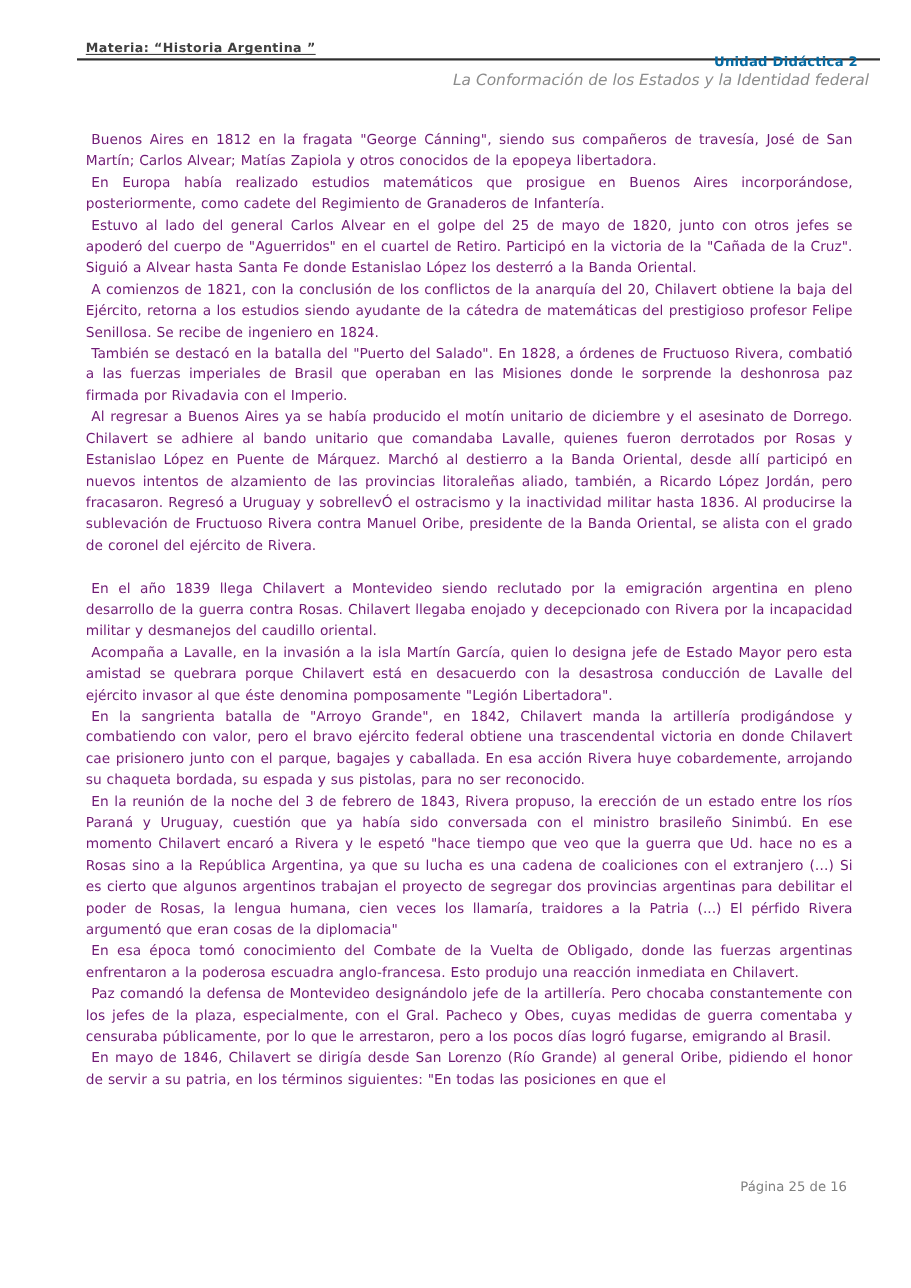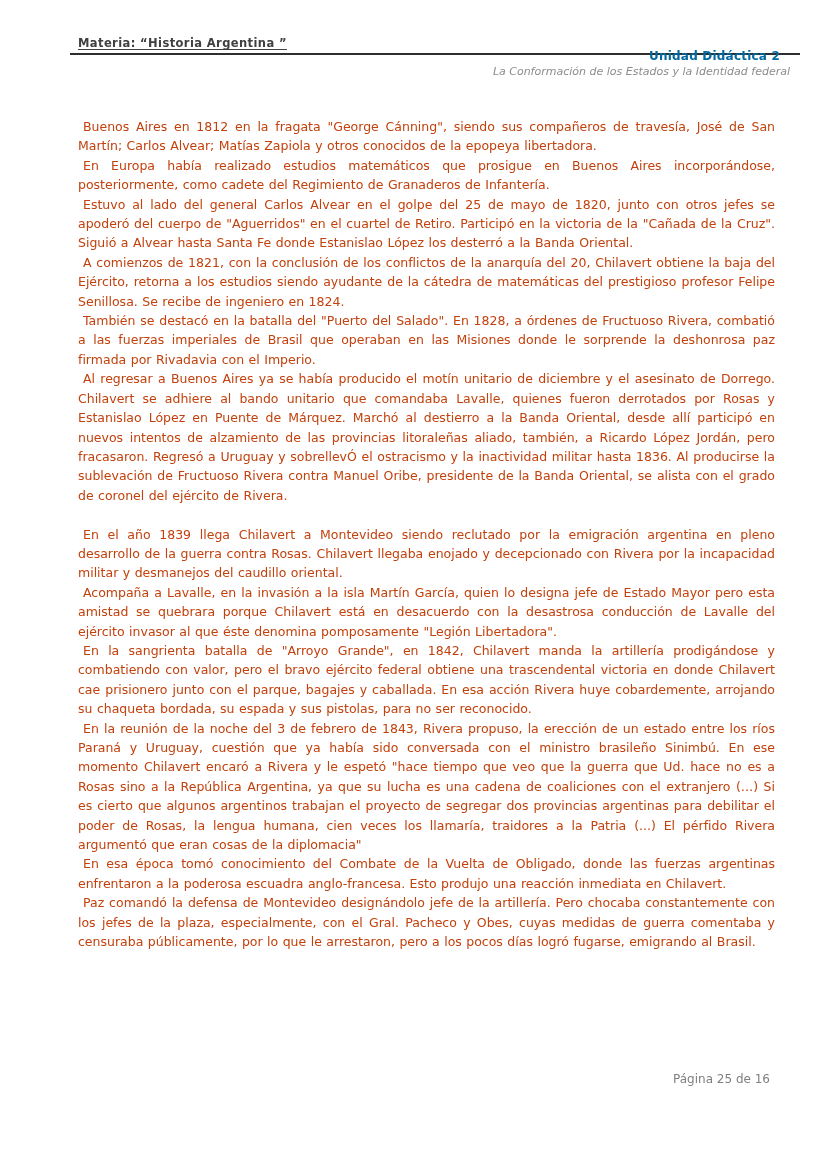--- a/index.html
+++ b/index.html
@@ -41,37 +41,37 @@
     font-size: 12px;
     font-weight: bold;
     letter-spacing: 0.2px;
     color: #0369a1;
     background: transparent;
   }
   .unit-subtitle {
     position: absolute;
     top: 65px;
     right: 38px;
-    font-size: 11px;
+    font-size: 14px;
     font-style: italic;
     color: #8c8c8c;
   }
   .doc-body {
     position: absolute;
     left: 78px;
     top: 117px;
     width: 697px;
   }
   .doc-body p.para {
     margin: 0;
     font-size: 12.5px;
     line-height: 19.4px;
     text-align: justify;
     text-indent: 5px;
-    color: #c2410c;
+    color: #701a75;
     word-spacing: 0.5px;
   }
   .doc-body p.para.gap-before {
     margin-top: 19.4px;
   }
   .page-footer {
     position: absolute;
     top: 1072px;
     right: 58px;
     font-size: 12px;
@@ -98,17 +98,18 @@
       <p class="para">Estuvo al lado del general Carlos Alvear en el golpe del 25 de mayo de 1820, junto con otros jefes se apoderó del cuerpo de "Aguerridos" en el cuartel de Retiro. Participó en la victoria de la "Cañada de la Cruz". Siguió a Alvear hasta Santa Fe donde Estanislao López los desterró a la Banda Oriental.</p>
       <p class="para">A comienzos de 1821, con la conclusión de los conflictos de la anarquía del 20, Chilavert obtiene la baja del Ejército, retorna a los estudios siendo ayudante de la cátedra de matemáticas del prestigioso profesor Felipe Senillosa. Se recibe de ingeniero en 1824.</p>
       <p class="para">También se destacó en la batalla del "Puerto del Salado". En 1828, a órdenes de Fructuoso Rivera, combatió a las fuerzas imperiales de Brasil que operaban en las Misiones donde le sorprende la deshonrosa paz firmada por Rivadavia con el Imperio.</p>
       <p class="para">Al regresar a Buenos Aires ya se había producido el motín unitario de diciembre y el asesinato de Dorrego. Chilavert se adhiere al bando unitario que comandaba Lavalle, quienes fueron derrotados por Rosas y Estanislao López en Puente de Márquez. Marchó al destierro a la Banda Oriental, desde allí participó en nuevos intentos de alzamiento de las provincias litoraleñas aliado, también, a Ricardo López Jordán, pero fracasaron. Regresó a Uruguay y sobrellevÓ el ostracismo y la inactividad militar hasta 1836. Al producirse la sublevación de Fructuoso Rivera contra Manuel Oribe, presidente de la Banda Oriental, se alista con el grado de coronel del ejército de Rivera.</p>
       <p class="para gap-before">En el año 1839 llega Chilavert a Montevideo siendo reclutado por la emigración argentina en pleno desarrollo de la guerra contra Rosas. Chilavert llegaba enojado y decepcionado con Rivera por la incapacidad militar y desmanejos del caudillo oriental.</p>
       <p class="para">Acompaña a Lavalle, en la invasión a la isla Martín García, quien lo designa jefe de Estado Mayor pero esta amistad se quebrara porque Chilavert está en desacuerdo con la desastrosa conducción de Lavalle del ejército invasor al que éste denomina pomposamente "Legión Libertadora".</p>
       <p class="para">En la sangrienta batalla de "Arroyo Grande", en 1842, Chilavert manda la artillería prodigándose y combatiendo con valor, pero el bravo ejército federal obtiene una trascendental victoria en donde Chilavert cae prisionero junto con el parque, bagajes y caballada. En esa acción Rivera huye cobardemente, arrojando su chaqueta bordada, su espada y sus pistolas, para no ser reconocido.</p>
       <p class="para">En la reunión de la noche del 3 de febrero de 1843, Rivera propuso, la erección de un estado entre los ríos Paraná y Uruguay, cuestión que ya había sido conversada con el ministro brasileño Sinimbú. En ese momento Chilavert encaró a Rivera y le espetó "hace tiempo que veo que la guerra que Ud. hace no es a Rosas sino a la República Argentina, ya que su lucha es una cadena de coaliciones con el extranjero (…) Si es cierto que algunos argentinos trabajan el proyecto de segregar dos provincias argentinas para debilitar el poder de Rosas, la lengua humana, cien veces los llamaría, traidores a la Patria (...) El pérfido Rivera argumentó que eran cosas de la diplomacia"</p>
       <p class="para">En esa época tomó conocimiento del Combate de la Vuelta de Obligado, donde las fuerzas argentinas enfrentaron a la poderosa escuadra anglo-francesa. Esto produjo una reacción inmediata en Chilavert.</p>
       <p class="para">Paz comandó la defensa de Montevideo designándolo jefe de la artillería. Pero chocaba constantemente con los jefes de la plaza, especialmente, con el Gral. Pacheco y Obes, cuyas medidas de guerra comentaba y censuraba públicamente, por lo que le arrestaron, pero a los pocos días logró fugarse, emigrando al Brasil.</p>
+      <p class="para">En mayo de 1846, Chilavert se dirigía desde San Lorenzo (Río Grande) al general Oribe, pidiendo el honor de servir a su patria, en los términos siguientes: "En todas las posiciones en que el</p>
     </div>
 
   <div class="page-footer">Página 25 de 16</div>
 
 </div>
 
 </body></html>

